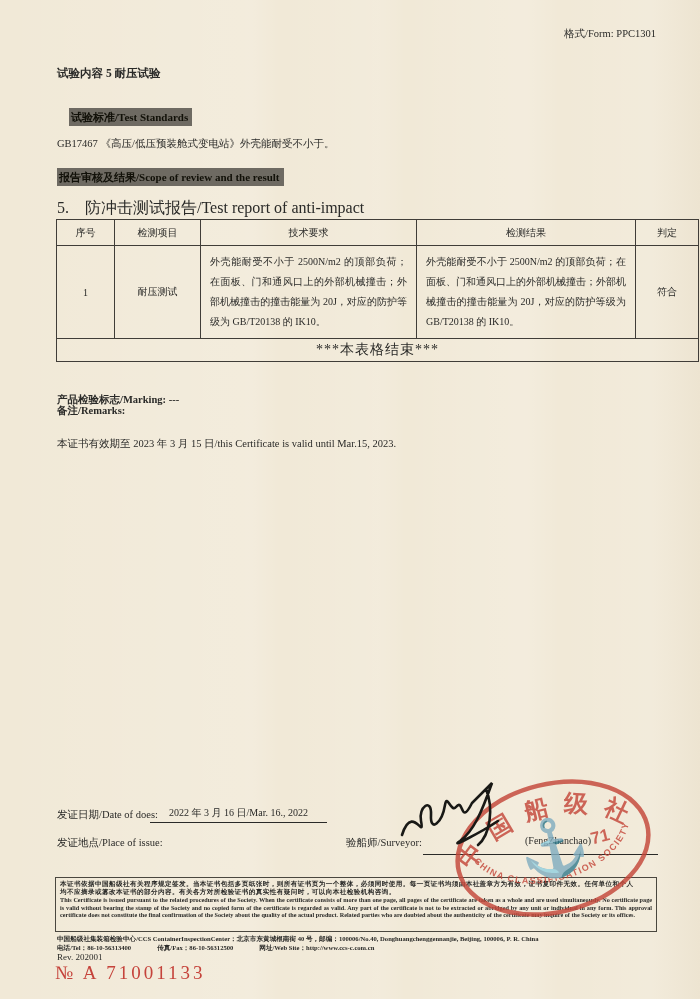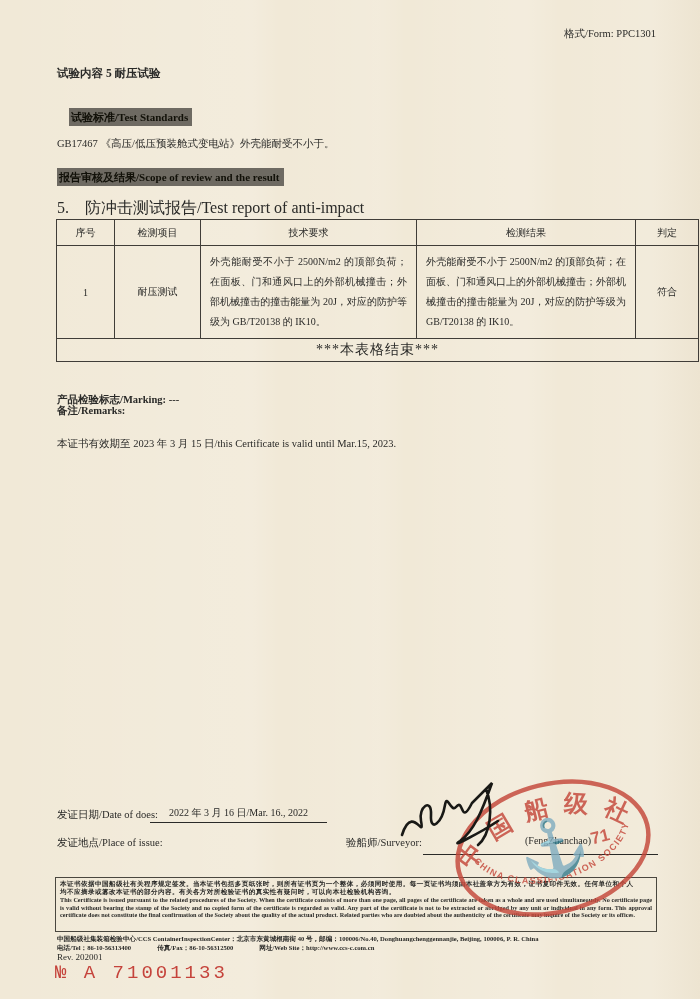--- a/index.html
+++ b/index.html
@@ -46,21 +46,21 @@
   .stamp{top:772px;left:450px;width:206px;height:152px;transform:rotate(-14deg);opacity:.82;z-index:1;}
   .sig{top:779px;left:398px;width:125px;height:82px;z-index:2;}
   .fineprint{top:877px;left:55px;width:602px;height:55px;border:1px solid #4a473f;
       padding:2px 4px;box-sizing:border-box;overflow:hidden;}
   .fp-zh{font-size:6.6px;font-weight:bold;line-height:8px;text-align:justify;letter-spacing:.4px;}
   .fp-en{font-size:6.2px;font-weight:bold;line-height:7.6px;text-align:justify;}
   .addr{top:935px;left:57px;width:600px;font-size:6.6px;font-weight:bold;white-space:nowrap;}
   .contacts{top:944px;left:57px;width:600px;font-size:6.6px;font-weight:bold;white-space:nowrap;}
   .contacts span{margin-right:26px;}
   .revcode{top:952px;left:57px;font-size:9px;}
-  .serial{top:962px;left:55px;font-size:19px;color:#c5433b;letter-spacing:3px;font-family:Liberation Mono, monospace;}
+  .serial{top:962px;left:55px;font-size:19px;color:#c5433b;letter-spacing:3px;font-family:Liberation Serif, serif;}
 </style>
 </head>
 <body>
 
 <div class="page">
 
   <div class="abs form-code">格式/Form: PPC1301</div>
 
   <div class="abs doc-title">试验内容 5 耐压试验</div>
 

